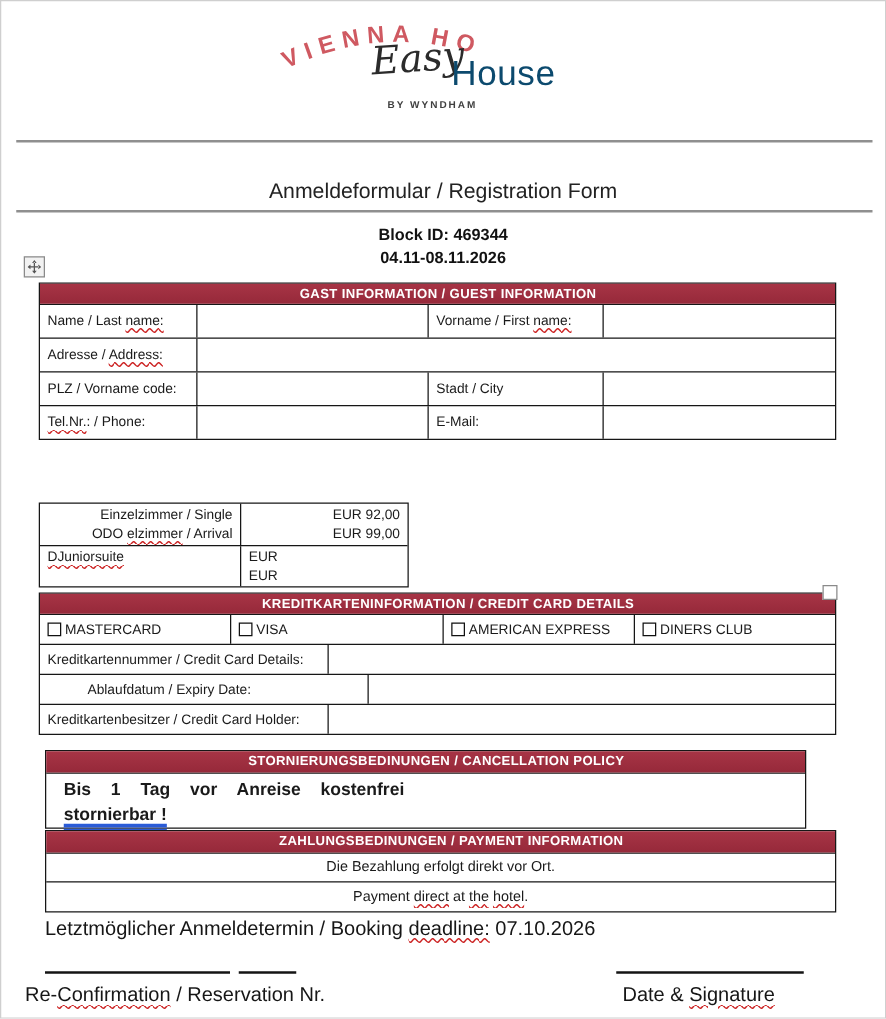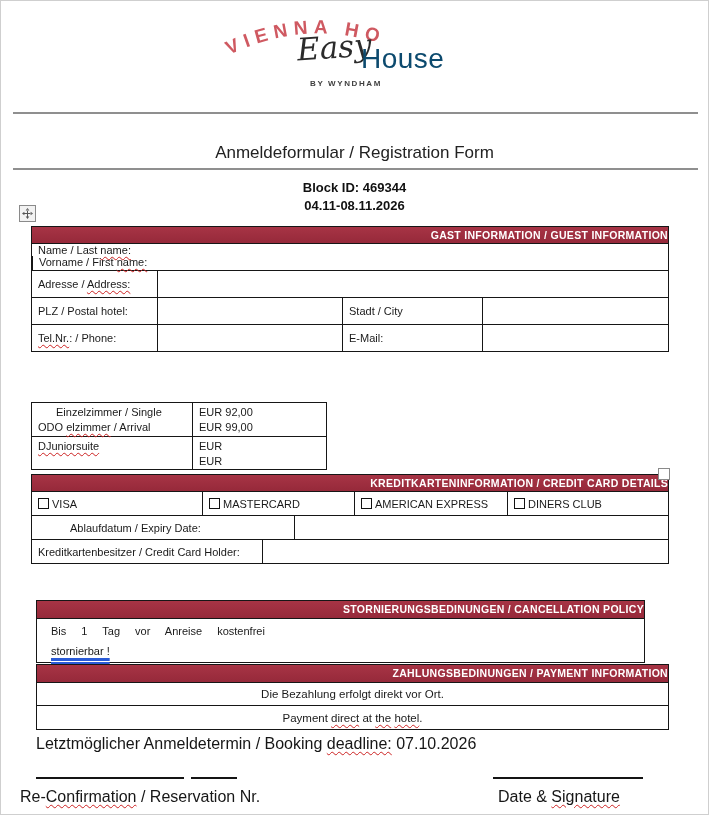--- a/index.html
+++ b/index.html
@@ -13,21 +13,21 @@
   .logo-script{font-family:"DejaVu Serif",serif;font-style:italic;font-size:31px;color:#2b2b2b;transform:rotate(-4deg);}
   .logo-wordmark{font-size:28px;color:#0c4a6e;letter-spacing:.5px;}
   .logo-tagline{font-size:8px;letter-spacing:1.6px;color:#3f3f3f;font-weight:600;}
   
   .hr{background:#8f8f8f;height:2px;}
   .doc-title{width:100%;text-align:center;font-size:17px;color:#222;}
   .center-line{width:100%;text-align:center;font-size:13px;font-weight:600;color:#111;}
   
   .tbl{position:absolute;border:1.4px solid #161616;box-sizing:border-box;background:#fff;}
   .sec-bar{
-    position:relative;height:16px;line-height:16px;text-align:right;
+    position:relative;height:16px;line-height:16px;text-align:center;
     background:linear-gradient(180deg,#a73445,#96293a);
     color:#fff;font-weight:bold;font-size:10.5px;letter-spacing:.3px;padding-left:17px;
   }
   .row{display:flex;border-top:1px solid #161616;box-sizing:border-box;align-items:stretch;}
   .cell{box-sizing:border-box;font-size:11px;display:flex;align-items:center;padding:0 6px;}
   .cell + .cell{border-left:1px solid #161616;}
   .cell.grow{flex:1;}
   .two-line{display:block;padding-top:2px;line-height:15px;}
   
   .sq{text-decoration-line:underline;text-decoration-style:wavy;text-decoration-color:#cc2222;text-decoration-thickness:1px;text-underline-offset:2px;}
@@ -63,55 +63,55 @@
   <div class="abs center-line" style="top:197px;">04.11-08.11.2026</div>
 
   <div class="abs handle" style="left:18px;top:204px;">
     <svg width="11" height="11" viewBox="0 0 12 12">
       <path d="M6 0 4 2.6h4zM6 12 4 9.4h4zM0 6 2.6 4v4zM12 6 9.4 4v4zM5.45 2h1.1v8h-1.1zM2 5.45h8v1.1H2z" fill="#555"></path>
     </svg>
   </div>
 
   <div class="tbl" style="left:30px;top:225px;width:638px;">
     <div class="sec-bar">GAST INFORMATION / GUEST INFORMATION</div>
-    <div class="row" style="height:27px;flex-direction:column;">
+    <div class="row" style="height:27px;">
       <div class="cell" style="width:125px;">
         <span><span>Name / Last </span><span class="sq">name:</span></span>
       </div>
       <div class="cell" style="width:185px;"></div>
       <div class="cell" style="width:140px;">
         <span><span>Vorname / First </span><span class="sq">name:</span></span>
       </div>
       <div class="cell grow"></div>
     </div>
     <div class="row" style="height:27px;">
       <div class="cell" style="width:125px;">
         <span><span>Adresse / </span><span class="sq">Address:</span></span>
       </div>
       <div class="cell grow"></div>
     </div>
     <div class="row" style="height:27px;">
-      <div class="cell" style="width:125px;">PLZ / Postal hotel:</div>
+      <div class="cell" style="width:125px;">PLZ / Vorname code:</div>
       <div class="cell" style="width:185px;"></div>
       <div class="cell" style="width:140px;">Stadt / City</div>
       <div class="cell grow"></div>
     </div>
     <div class="row" style="height:27px;">
       <div class="cell" style="width:125px;">
         <span><span class="sq">Tel.Nr.</span><span>: / Phone:</span></span>
       </div>
       <div class="cell" style="width:185px;"></div>
       <div class="cell" style="width:140px;">E-Mail:</div>
       <div class="cell grow"></div>
     </div>
   </div>
 
 
   <div class="tbl" style="left:30px;top:401px;width:296px;">
-    <div class="row" style="height:33px;border-top:none;">
+    <div class="row" style="height:33px;border-top:none;text-align:right;">
       <div class="cell two-line" style="width:160px;">
         <div style="padding-left:18px;">Einzelzimmer / Single</div>
         <div><span>ODO </span><span class="sq">elzimmer</span><span> / Arrival</span></div>
       </div>
       <div class="cell two-line grow">
         <div>EUR 92,00</div>
         <div>EUR 99,00</div>
       </div>
     </div>
     <div class="row" style="height:33px;">
@@ -124,51 +124,55 @@
       </div>
     </div>
   </div>
 
   <div class="tbl" style="left:30px;top:473px;width:638px;">
     <div class="sec-bar">
       <span>KREDITKARTENINFORMATION / CREDIT CARD DETAILS</span>
       <span class="float-box"></span>
     </div>
     <div class="row" style="height:24px;">
+      <div class="cell" style="width:152px;">
+        <span class="cbx"></span>
+        <span>MASTERCARD</span>
+      </div>
       <div class="cell" style="width:170px;">
         <span class="cbx"></span>
         <span>VISA</span>
       </div>
-      <div class="cell" style="width:152px;">
-        <span class="cbx"></span>
-        <span>MASTERCARD</span>
-      </div>
       <div class="cell" style="width:153px;">
         <span class="cbx"></span>
         <span>AMERICAN EXPRESS</span>
       </div>
       <div class="cell grow">
         <span class="cbx"></span>
         <span>DINERS CLUB</span>
       </div>
+    </div>
+    <div class="row" style="height:24px;">
+      <div class="cell" style="width:230px;">Kreditkartennummer / Credit Card Details:</div>
+      <div class="cell grow"></div>
     </div>
     <div class="row" style="height:24px;">
       <div class="cell" style="width:230px;margin-left:32px;">Ablaufdatum / Expiry Date:</div>
       <div class="cell grow"></div>
     </div>
     <div class="row" style="height:24px;">
       <div class="cell" style="width:230px;">Kreditkartenbesitzer / Credit Card Holder:</div>
       <div class="cell grow"></div>
     </div>
   </div>
 
   <div class="tbl" style="left:35px;top:599px;width:609px;">
     <div class="sec-bar" style="height:17px;line-height:17px;">STORNIERUNGSBEDINUNGEN / CANCELLATION POLICY</div>
     <div class="row" style="height:44px;">
-      <div class="cell grow two-line" style="padding-left:14px;line-height:20px;font-size:11px;">
+      <div class="cell grow two-line" style="padding-left:14px;line-height:20px;font-size:14px;font-weight:bold;">
         <div style="word-spacing:12px;">Bis 1 Tag vor Anreise kostenfrei</div>
         <div><span class="gq">stornierbar !</span></div>
       </div>
     </div>
   </div>
 
   <div class="tbl" style="left:35px;top:663px;width:633px;">
     <div class="sec-bar" style="height:17px;line-height:17px;">ZAHLUNGSBEDINUNGEN / PAYMENT INFORMATION</div>
     <div class="row" style="height:23px;">
       <div class="cell grow" style="justify-content:center;font-size:11.5px;">Die Bezahlung erfolgt direkt vor Ort.</div>

